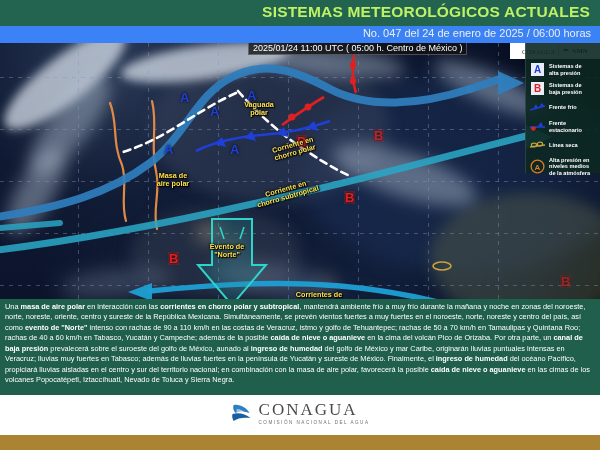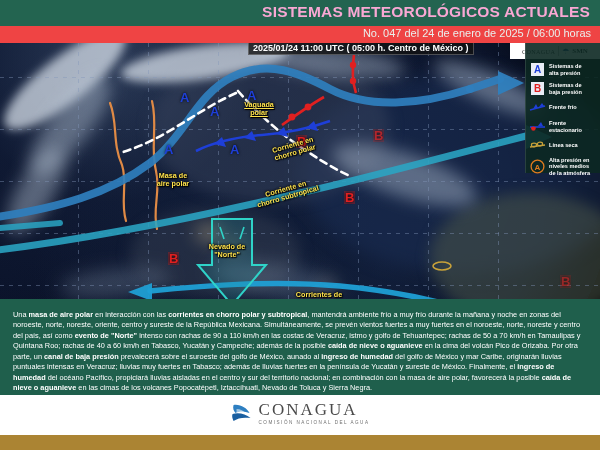--- a/index.html
+++ b/index.html
@@ -11,26 +11,26 @@
   }
   .page{position:relative;width:600px;height:450px;}
 
   
   .header{
     position:absolute;left:0;top:0;width:600px;height:26px;
     background:#236450;
   }
   .header-title{
     position:absolute;right:10px;top:3px;
-    color:#f9a8d4;font-size:15.5px;font-weight:bold;
+    color:#bef264;font-size:15.5px;font-weight:bold;
     letter-spacing:.2px;white-space:nowrap;
   }
   .subheader{
     position:absolute;left:0;top:26px;width:600px;height:17px;
-    background:#ef4444;
+    background:#3b82f6;
   }
   .subheader-text{
     position:absolute;right:9px;top:1px;
     color:#e9efec;font-size:11px;white-space:nowrap;
   }
 
   
   .map{
     position:absolute;left:0;top:43px;width:600px;height:256px;
     background:#000000;overflow:hidden;
@@ -114,21 +114,21 @@
   .sym-A{color:#1e3fd8;background:#e9edf7;width:13px;height:13px;display:flex;align-items:center;justify-content:center;font-size:10px;}
   .sym-B{color:#e02020;background:#e9edf7;width:13px;height:13px;display:flex;align-items:center;justify-content:center;font-size:10px;}
 
   
   .textblock{
     position:absolute;left:0;top:299px;width:600px;height:96px;
     background:#1f5f4c;
     box-sizing:border-box;padding:3px 6px 0 5px;
   }
   .textblock p{
-    margin:8px;color:#ffffff;font-size:7.35px;line-height:1.42;text-align:left;
+    margin:0;color:#ffffff;font-size:7.35px;line-height:1.42;text-align:left;
   }
   .textblock b{color:#ffffff;font-weight:bold;}
 
   
   .footer{
     position:absolute;left:0;top:395px;width:600px;height:40px;background:#ffffff;
   }
   .footer-logo{
     position:absolute;left:50%;top:5px;transform:translateX(-50%);
     display:flex;align-items:center;gap:6px;
@@ -234,32 +234,32 @@
     <div class="pchar A" style="left:230px;top:100px;">A</div>
     <div class="pchar A" style="left:247px;top:46px;">A</div>
     <div class="pchar B Bbox" style="left:296px;top:92px;">B</div>
     <div class="pchar B Bbox" style="left:373px;top:86px;opacity:.75;">B</div>
     <div class="pchar B Bbox" style="left:344px;top:148px;">B</div>
     <div class="pchar B Bbox" style="left:168px;top:209px;">B</div>
     <div class="pchar B Bbox" style="left:560px;top:232px;opacity:.6;">B</div>
 
     <div class="maplabel" style="left:142px;top:129px;width:62px;">Masa de
 aire polar</div>
-    <div class="maplabel" style="left:232px;top:58px;width:54px;text-decoration:underline;">Vaguada
+    <div class="maplabel" style="left:232px;top:58px;width:54px;">Vaguada
 polar</div>
     <div class="maplabel" style="left:262px;top:98px;width:64px;transform:rotate(-16deg);">Corriente en
 chorro polar</div>
     <div class="maplabel" style="left:248px;top:142px;width:78px;transform:rotate(-16deg);">Corriente en
 chorro subtropical</div>
-    <div class="maplabel" style="left:198px;top:200px;width:58px;">Nevado de
+    <div class="maplabel" style="left:198px;top:200px;width:58px;">Evento de
 "Norte"</div>
     <div class="maplabel" style="left:286px;top:248px;width:66px;">Corrientes de
 bajo nivel</div>
 
-    <div class="timestamp" style="left:248px;top:-2px;font-weight:bold;">2025/01/24 11:00 UTC ( 05:00 h. Centro de México )</div>
+    <div class="timestamp" style="left:248px;top:-2px;">2025/01/24 11:00 UTC ( 05:00 h. Centro de México )</div>
   </div>
 
   <div class="logobar">
     <span class="conagua-mini">CONAGUA</span>
     <span class="divider"></span>
     <span class="smn-glyph">☂</span>
     <span class="smn-mini">SMN</span>
   </div>
 
   <div class="legend">

